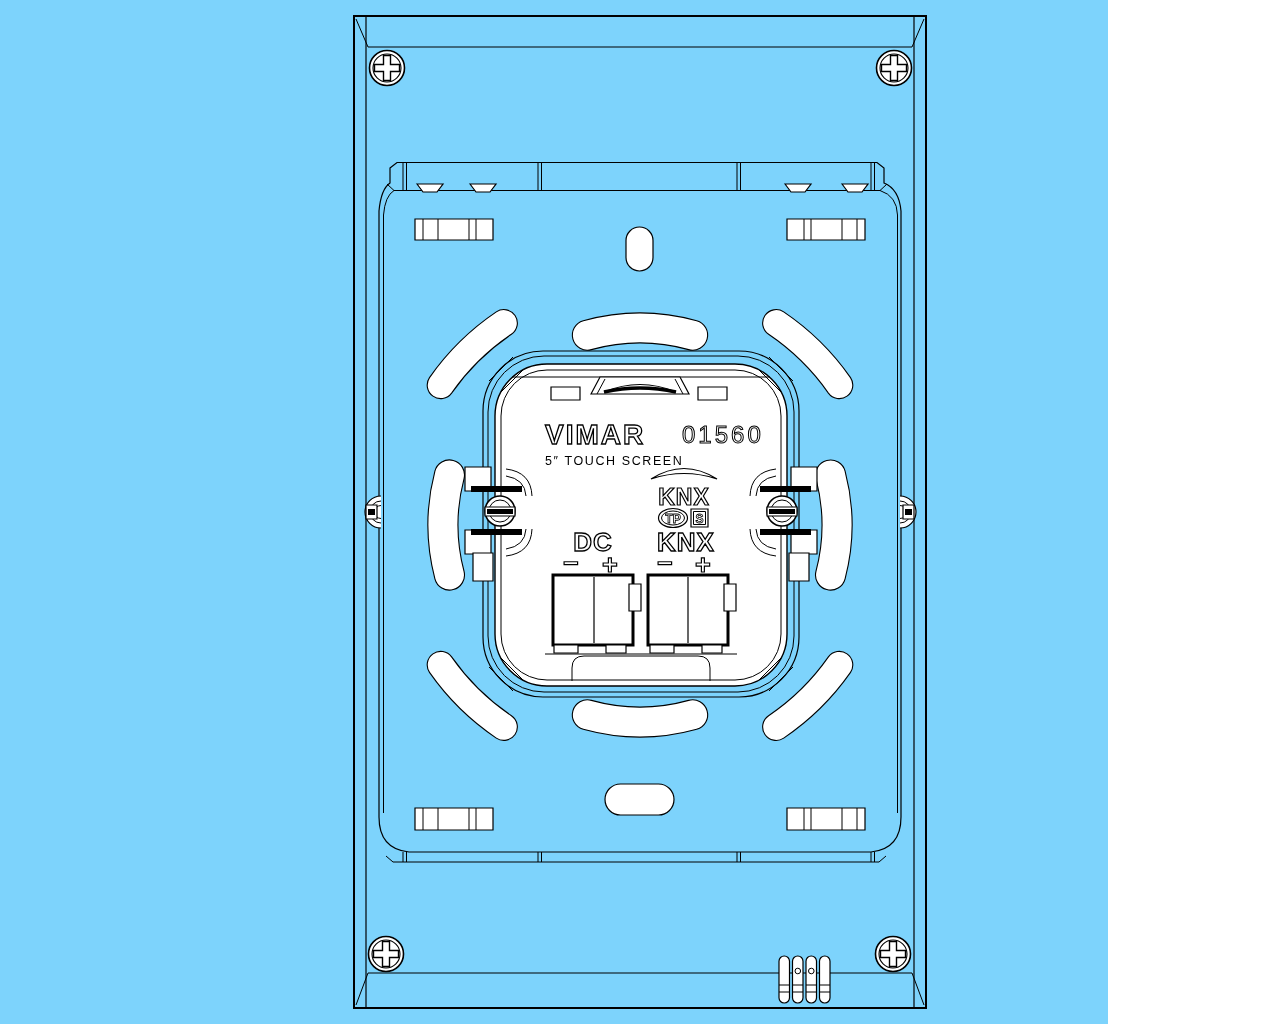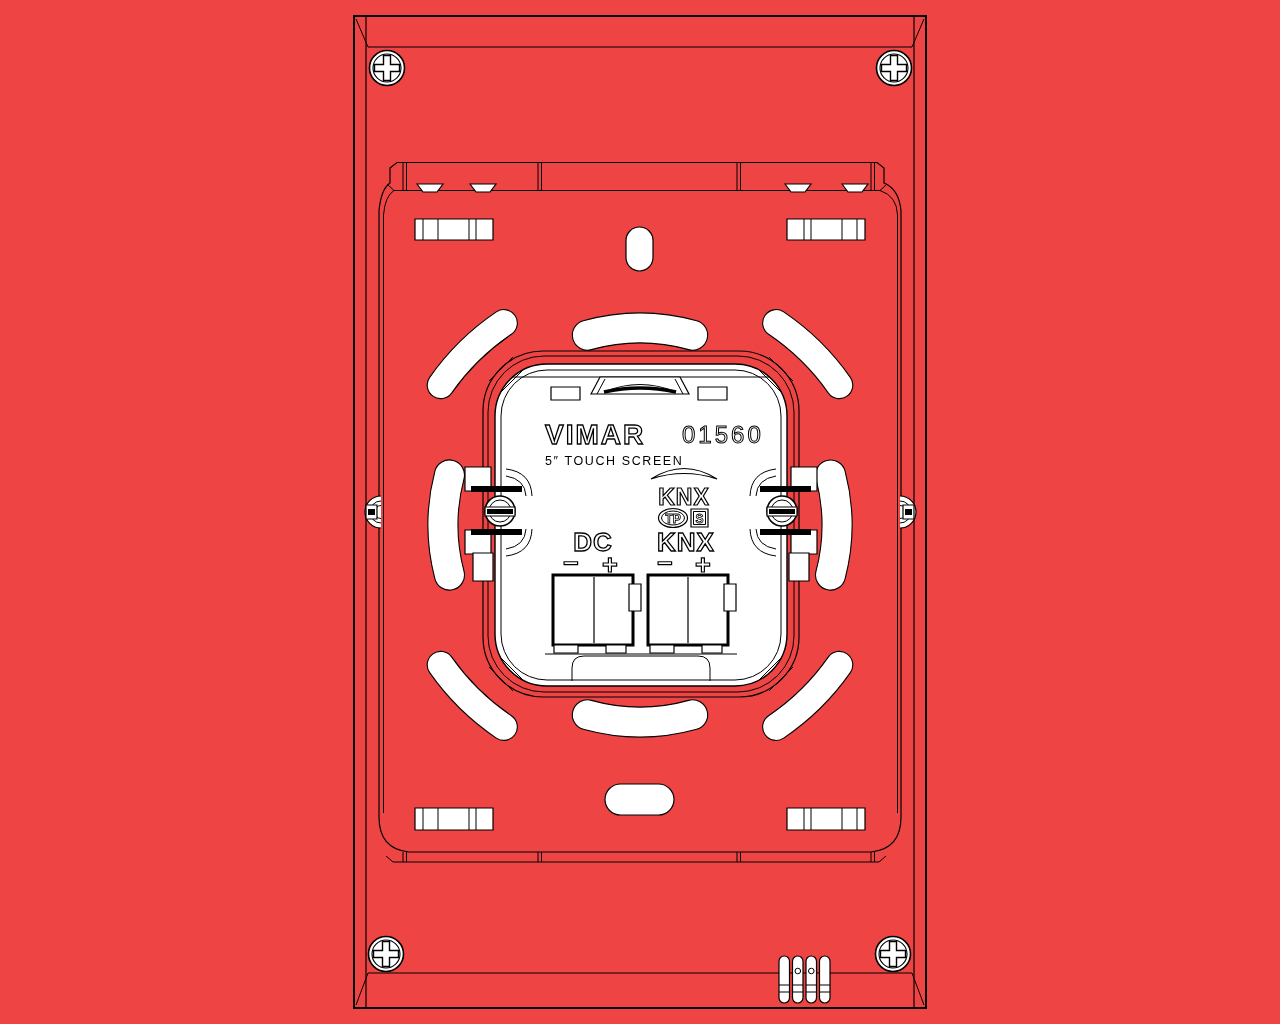--- a/index.html
+++ b/index.html
@@ -1,16 +1,16 @@
 <!DOCTYPE html>
 <html><head>
 <meta charset="utf-8">
 <style>
   html,body{margin:0;padding:0;background:#fff;}
-  #canvas{position:relative;width:1280px;height:1024px;background:#ef4444;overflow:hidden;
+  #canvas{position:relative;width:1108px;height:1024px;background:#7dd3fc;overflow:hidden;
           font-family:"Liberation Sans", sans-serif;}
   svg{position:absolute;left:0;top:0;}
   svg *{vector-effect:non-scaling-stroke;}
   .ln{fill:none;stroke:#000;stroke-width:1.2;}
   .ln2{fill:none;stroke:#000;stroke-width:2;}
   .thin{fill:none;stroke:#000;stroke-width:1;}
   .wfill{fill:#fff;stroke:#000;stroke-width:1.2;}
   .wfill2{fill:#fff;stroke:#000;stroke-width:3;}
   .blk{fill:#000;stroke:none;}
   text{font-family:"Liberation Sans", sans-serif;}

